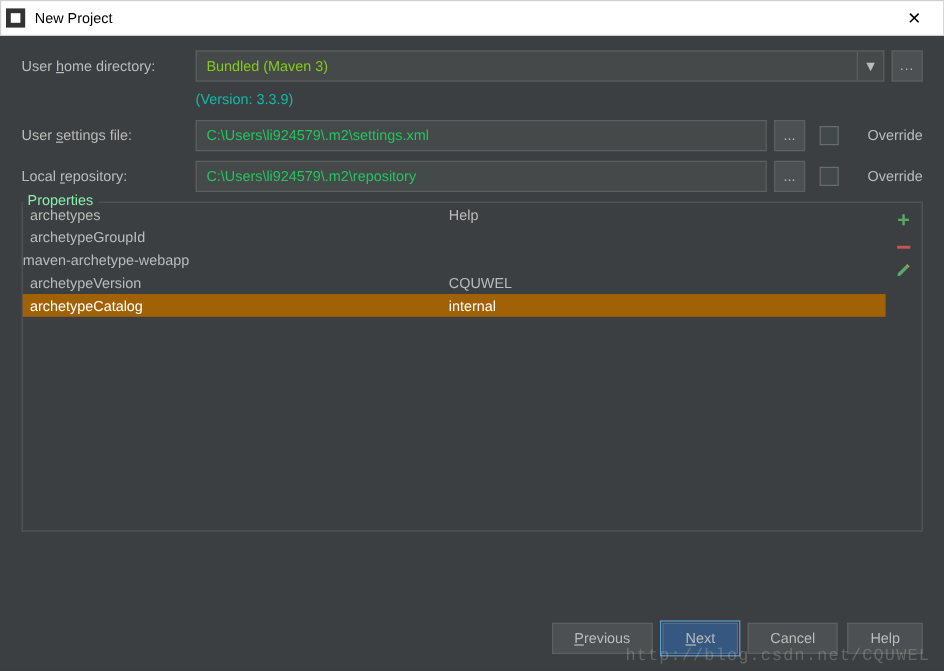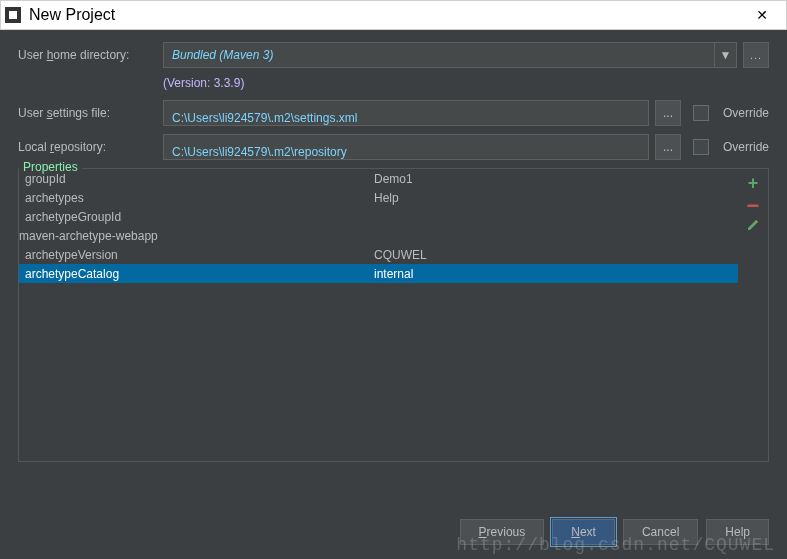--- a/index.html
+++ b/index.html
@@ -1,65 +1,65 @@
 <!DOCTYPE html>
 <html><head>
 <meta charset="utf-8">
 <style>
 * { box-sizing: border-box; margin: 0; padding: 0; font-family: "Segoe UI", Arial, sans-serif; }
 body { width: 787px; height: 559px; background: #3c3f41; overflow: hidden; }
 
 .titlebar { height: 30px; background: #fff; border: 1px solid #d0d0d0; display: flex; align-items: center; padding: 0 4px; }
 .titlebar-icon { width: 16px; height: 16px; background: #333; margin-right: 8px; display: flex; align-items: center; justify-content: center; }
 .titlebar-icon svg { width: 12px; height: 12px; }
-.titlebar-title { font-size: 16px; color: #000; flex: 1; }
+.titlebar-title { font-size: 12px; color: #000; flex: 1; }
 .titlebar-close { width: 40px; height: 28px; display: flex; align-items: center; justify-content: center; font-size: 14px; color: #000; cursor: pointer; }
 
 .content { padding: 12px 18px 0 18px; color: #bbb; font-size: 12px; }
 
 .row { display: flex; align-items: center; margin-bottom: 8px; }
 .label { width: 145px; }
 .label u { text-decoration: underline; }
 .field-wrap { flex: 1; display: flex; align-items: center; gap: 6px; }
 
 .combo { flex: 1; display: flex; align-items: center; height: 26px; background: #45494a; border: 1px solid #5e6060; }
-.combo-text { flex: 1; padding: 0 8px; color: #7dd3fc; font-style: italic; }
+.combo-text { flex: 1; padding: 0 8px; color: #84cc16; }
 .combo-arrow { width: 22px; height: 24px; border-left: 1px solid #5e6060; display: flex; align-items: center; justify-content: center; color: #bbb; }
 .square-btn { width: 26px; height: 26px; background: #4c5052; border: 1px solid #5e6060; display: flex; align-items: center; justify-content: center; color: #bbb; font-size: 11px; letter-spacing: 1px; }
 
-.version-row { padding-left: 145px; margin-bottom: 10px; color: #c4b5fd; }
+.version-row { padding-left: 145px; margin-bottom: 10px; color: #14b8a6; }
 
-.textfield { flex: 1; height: 26px; background: #45494a; border: 1px solid #5e6060; padding: 0 8px; color: #7dd3fc; display: flex; align-items: flex-end; }
+.textfield { flex: 1; height: 26px; background: #45494a; border: 1px solid #5e6060; padding: 0 8px; color: #22c55e; display: flex; align-items: center; }
 .browse-btn { width: 26px; height: 26px; background: #4c5052; border: 1px solid #5e6060; display: flex; align-items: center; justify-content: center; color: #bbb; }
 
 .checkbox { width: 16px; height: 16px; background: #43494a; border: 1px solid #6b6b6b; margin-left: 6px; }
-.checkbox-label { margin-left: 8px; color: #bbb; }
+.checkbox-label { margin-left: 18px; color: #bbb; }
 
 .props-fieldset { margin-top: 8px; border: 1px solid #555; position: relative; padding: 0; }
 .props-legend { position: absolute; top: -9px; left: 0; background: #3c3f41; padding: 0 4px; color: #86efac; font-size: 12px; }
 .props-body { display: flex; }
 .props-table { flex: 1; }
 .props-row { display: flex; height: 19px; align-items: center; font-size: 12px; }
-.props-row.selected { background: #0369a1; color: #fff; }
+.props-row.selected { background: #a16207; color: #fff; }
 .props-row:not(.selected) { color: #bbb; }
 .props-key { width: 355px; padding-left: 6px; }
 .props-val { flex: 1; }
 .props-actions { width: 30px; padding: 4px 0; display: flex; flex-direction: column; align-items: center; gap: 6px; }
 .action-add { color: #59a869; font-size: 18px; font-weight: bold; cursor: pointer; }
 .action-remove { color: #c75450; font-size: 22px; font-weight: bold; cursor: pointer; line-height: 12px; }
 .action-edit { cursor: pointer; }
 
 .props-empty { height: 178px; }
 
 .button-bar { position: absolute; bottom: 14px; right: 18px; display: flex; gap: 8px; }
 .btn { height: 26px; padding: 0 18px; background: #4c5052; border: 1px solid #5e6060; color: #bbb; font-size: 12px; display: flex; align-items: center; cursor: pointer; }
 .btn.primary { border: 1px solid #4a708b; background: #365880; outline: 1px solid #5b9dd9; outline-offset: 1px; }
 .btn u { text-decoration: underline; }
 
-.watermark { position: absolute; bottom: 4px; right: 12px; color: rgba(200,200,200,0.28); font-size: 18px; font-family: "Courier New", monospace; pointer-events: none; letter-spacing: 1px; }
+.watermark { position: absolute; bottom: 4px; right: 12px; color: rgba(200,200,200,0.28); font-size: 14px; font-family: "Courier New", monospace; pointer-events: none; letter-spacing: 1px; }
 </style>
 </head>
 <body>
 
 <div class="titlebar">
   <div class="titlebar-icon">
     <svg viewBox="0 0 12 12">
         <rect x="0" y="0" width="12" height="12" fill="#333"></rect>
         <rect x="2" y="2" width="8" height="8" fill="#fff"></rect>
       </svg>
@@ -105,24 +105,20 @@
       <div class="checkbox"></div>
       <div class="checkbox-label">Override</div>
     </div>
   </div>
 
   <div class="props-fieldset">
     <div class="props-legend">Properties</div>
     <div class="props-body">
       <div class="props-table" id="props-table">
           <div class="props-row">
-            <div class="props-key">groupId</div>
-            <div class="props-val">Demo1</div>
-          </div>
-          <div class="props-row">
             <div class="props-key">archetypes</div>
             <div class="props-val">Help</div>
           </div>
           <div class="props-row">
             <div class="props-key">archetypeGroupId</div>
           </div>
           <div class="props-row">
             <div class="props-val">maven-archetype-webapp</div>
           </div>
           <div class="props-row">

